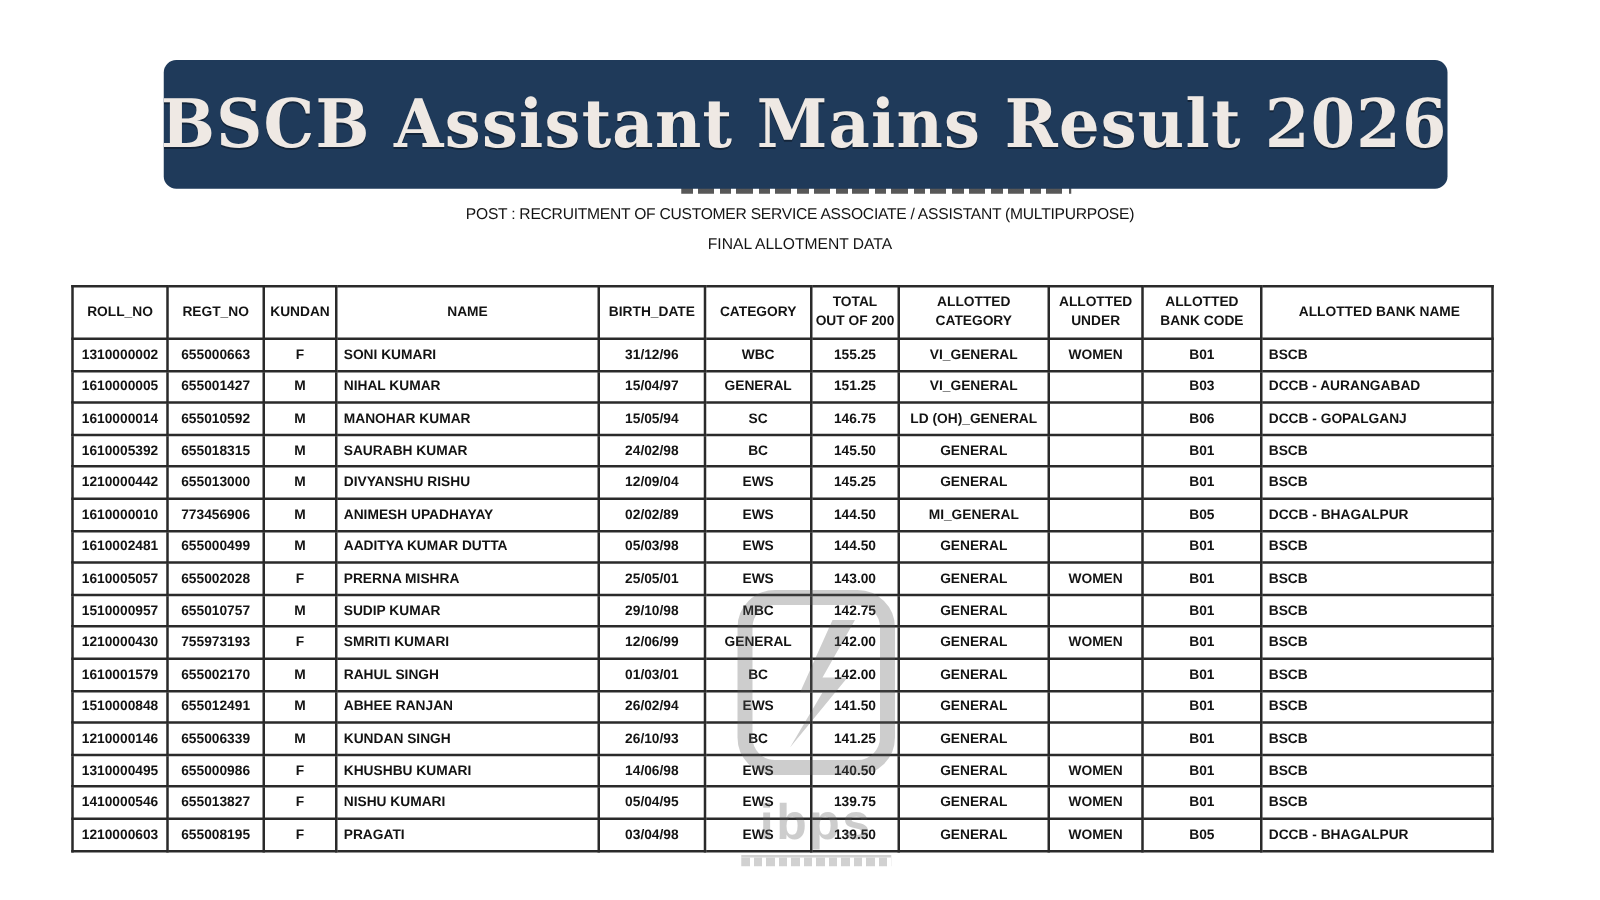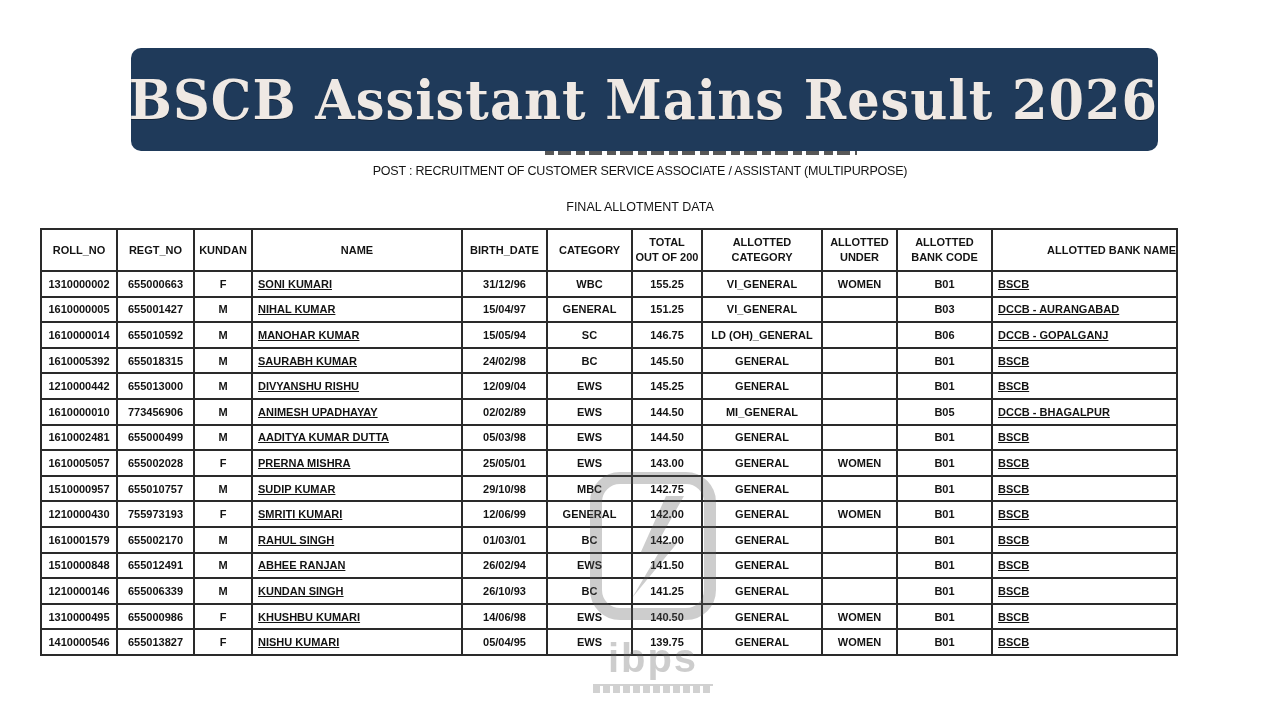--- a/index.html
+++ b/index.html
@@ -26,40 +26,40 @@
     background:repeating-linear-gradient(90deg,
       #3a3a3a 0 9px, rgba(0,0,0,0) 9px 13px,
       #3a3a3a 13px 26px, rgba(0,0,0,0) 26px 31px);
     opacity:.85;
   }
 
   
   .doc-line { position:absolute; left:0; width:1280px; text-align:center;
               color:#141414; font-weight:normal; }
   .post-line  { top:164px; font-size:12.5px; letter-spacing:-0.2px; }
-  .final-line { top:200px; font-size:12.5px; }
+  .final-line { top:188px; font-size:12.5px; }
 
   
   table.alloc {
-    position:absolute; left:40px; top:228px; width:1136px;
+    position:absolute; left:57px; top:228px; width:1136px;
     border-collapse:collapse; table-layout:fixed; z-index:2;padding-left:26px;
   }
   table.alloc th, table.alloc td {
     border:2px solid #2a2a2a; color:#131313; overflow:hidden; white-space:nowrap;
   }
   table.alloc th {
     height:42px; font-size:11px; font-weight:bold; text-align:center;
     vertical-align:middle; white-space:pre-line; line-height:1.35;
   }
   table.alloc td {
     height:25.6px; font-size:11px; font-weight:bold; text-align:center;
     vertical-align:middle; padding:0 2px;
   }
-  table.alloc td.c3, table.alloc td.c10 { text-align:left; padding-left:5px;text-decoration:underline; }
-  table.alloc th.h10 { text-align:right; padding-left:4px;margin-left:23px; }
+  table.alloc td.c3, table.alloc td.c10 { text-align:left; padding-left:5px; }
+  table.alloc th.h10 { text-align:center; padding-left:4px;margin-left:23px; }
 
   
   .w0{width:76px}.w1{width:77px}.w2{width:58px}.w3{width:210px}.w4{width:85px}
   .w5{width:85px}.w6{width:70px}.w7{width:120px}.w8{width:75px}.w9{width:95px}.w10{width:185px}
 
   
   .watermark {
     position:absolute; left:568px; top:470px; width:170px; z-index:4;
     opacity:.30; pointer-events:none; text-align:center; color:#5c5c5c;
   }
@@ -318,16 +318,29 @@
           <td class="c2">F</td>
           <td class="c3">NISHU KUMARI</td>
           <td class="c4">05/04/95</td>
           <td class="c5">EWS</td>
           <td class="c6">139.75</td>
           <td class="c7">GENERAL</td>
           <td class="c8">WOMEN</td>
           <td class="c9">B01</td>
           <td class="c10">BSCB</td>
         </tr>
+        <tr>
+          <td class="c0">1210000603</td>
+          <td class="c1">655008195</td>
+          <td class="c2">F</td>
+          <td class="c3">PRAGATI</td>
+          <td class="c4">03/04/98</td>
+          <td class="c5">EWS</td>
+          <td class="c6">139.50</td>
+          <td class="c7">GENERAL</td>
+          <td class="c8">WOMEN</td>
+          <td class="c9">B05</td>
+          <td class="c10">DCCB - BHAGALPUR</td>
+        </tr>
       </tbody>
   </table>
 
 </div>
 
 </body></html>

